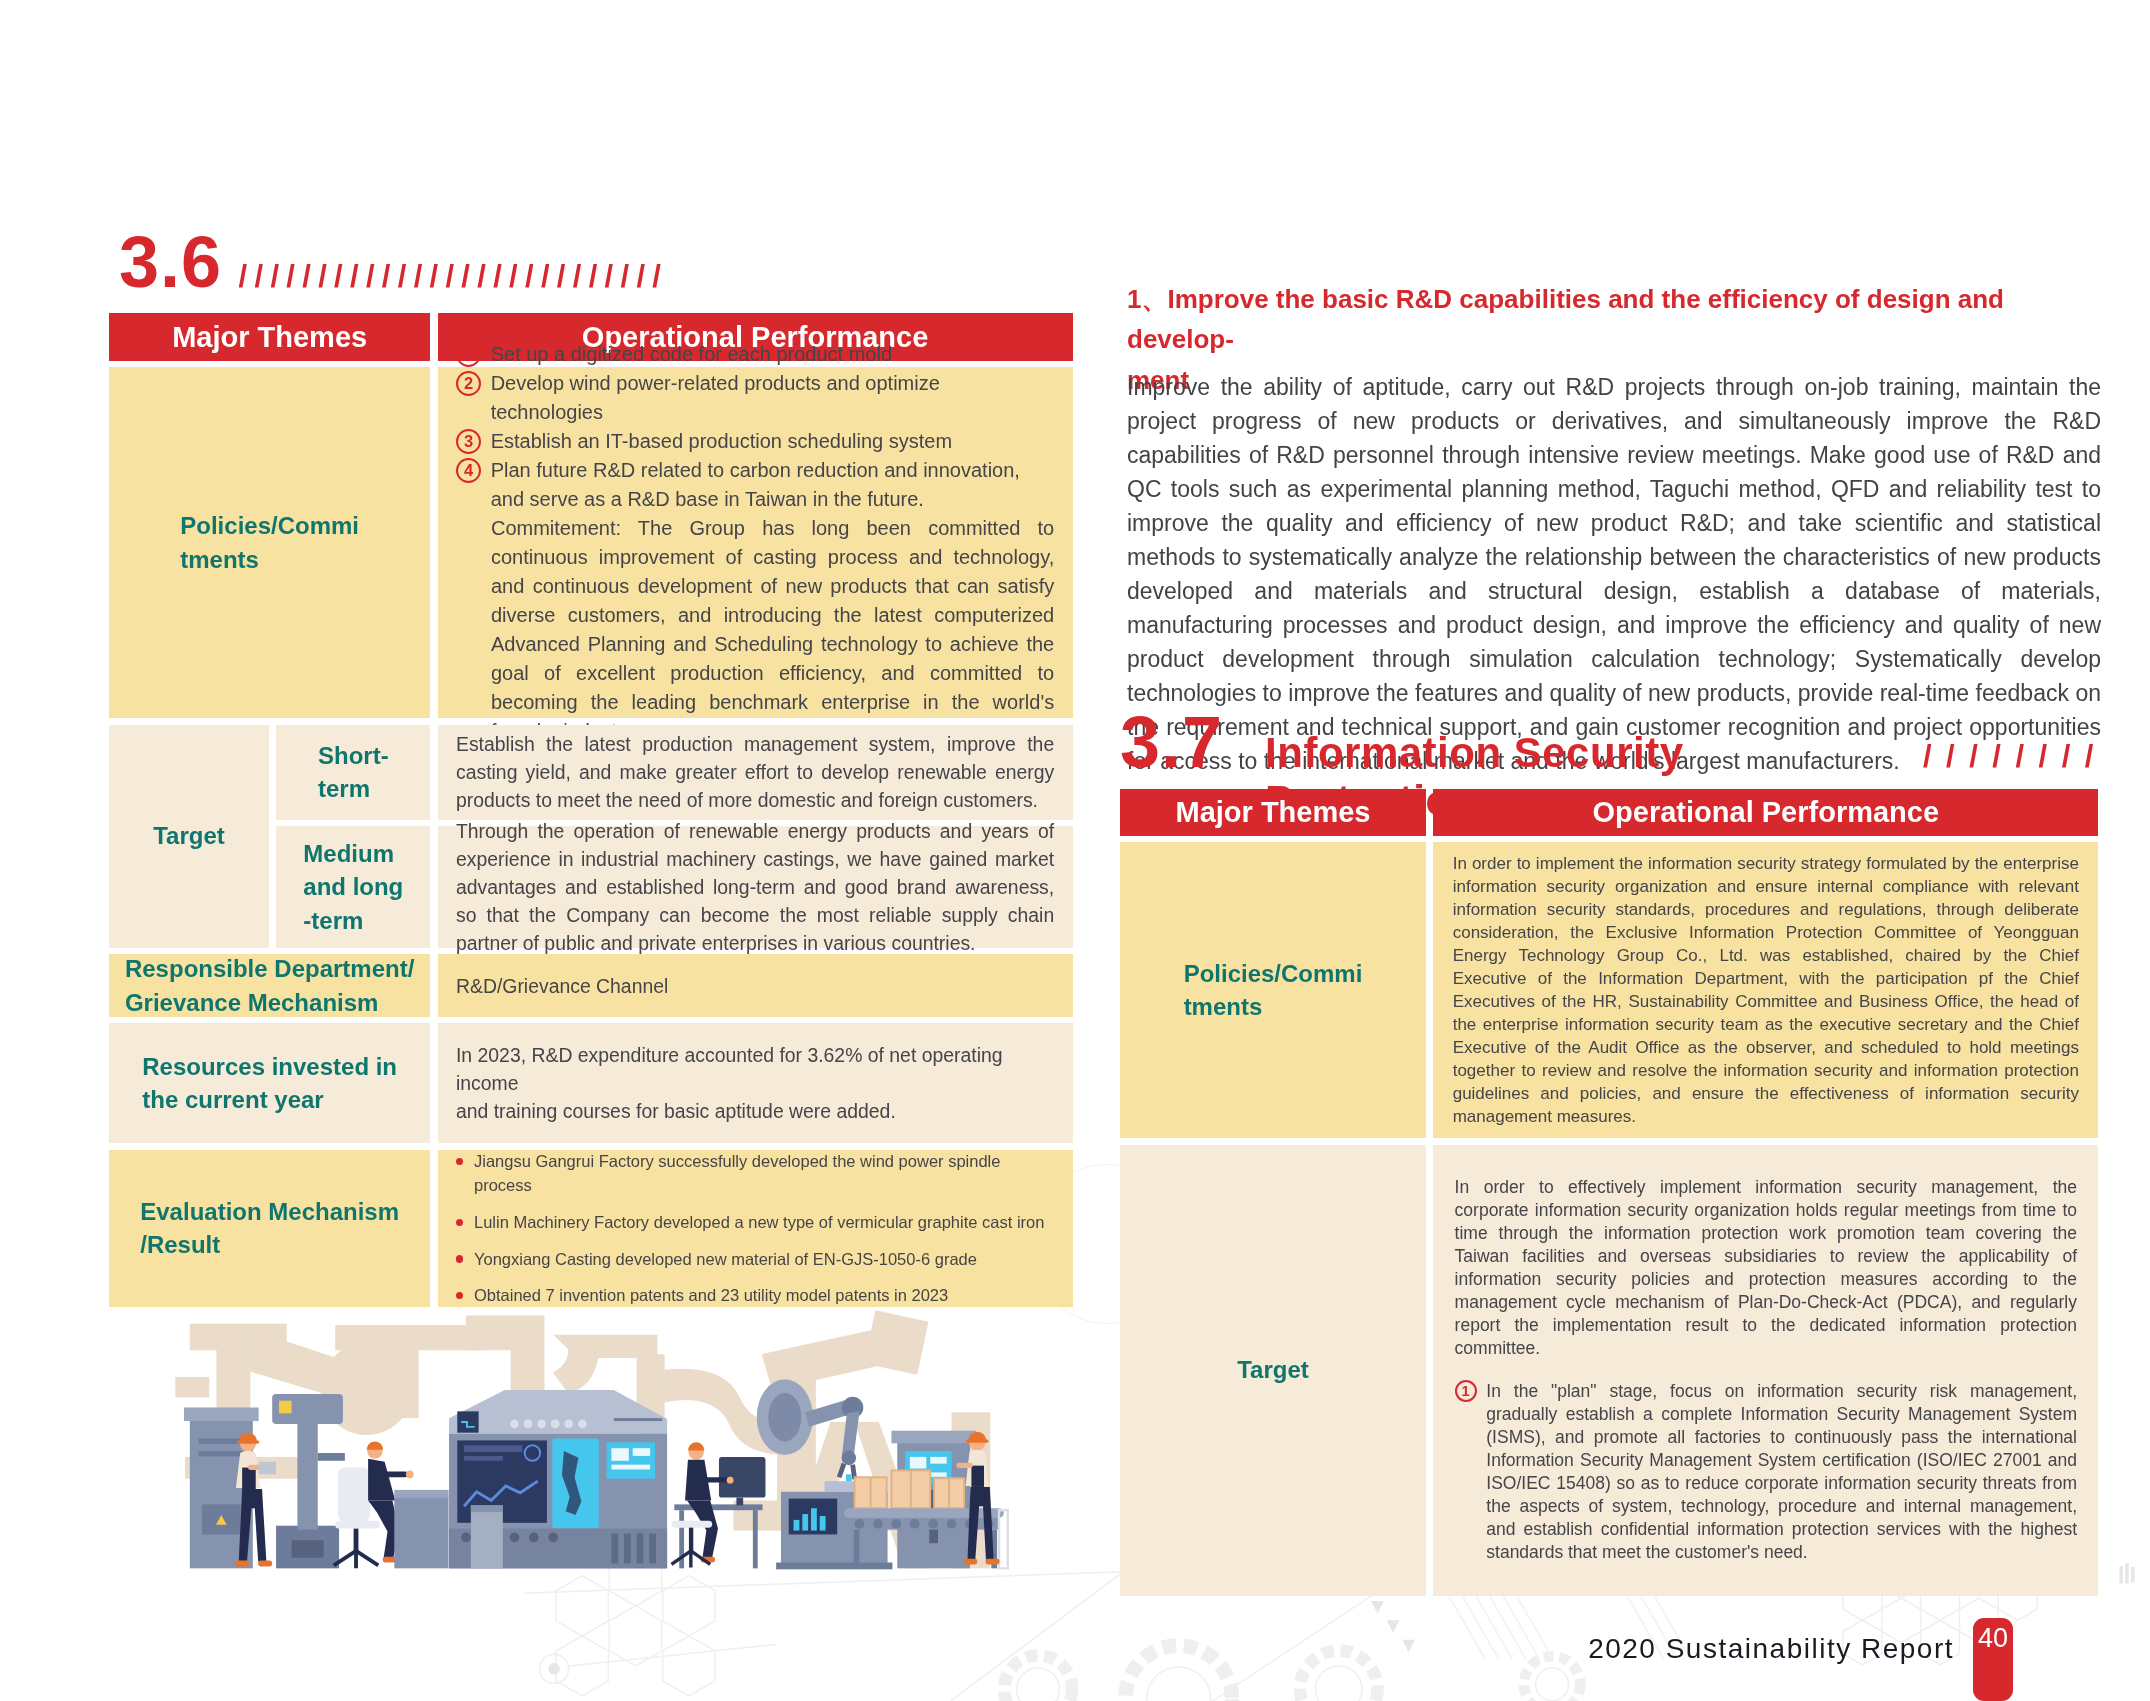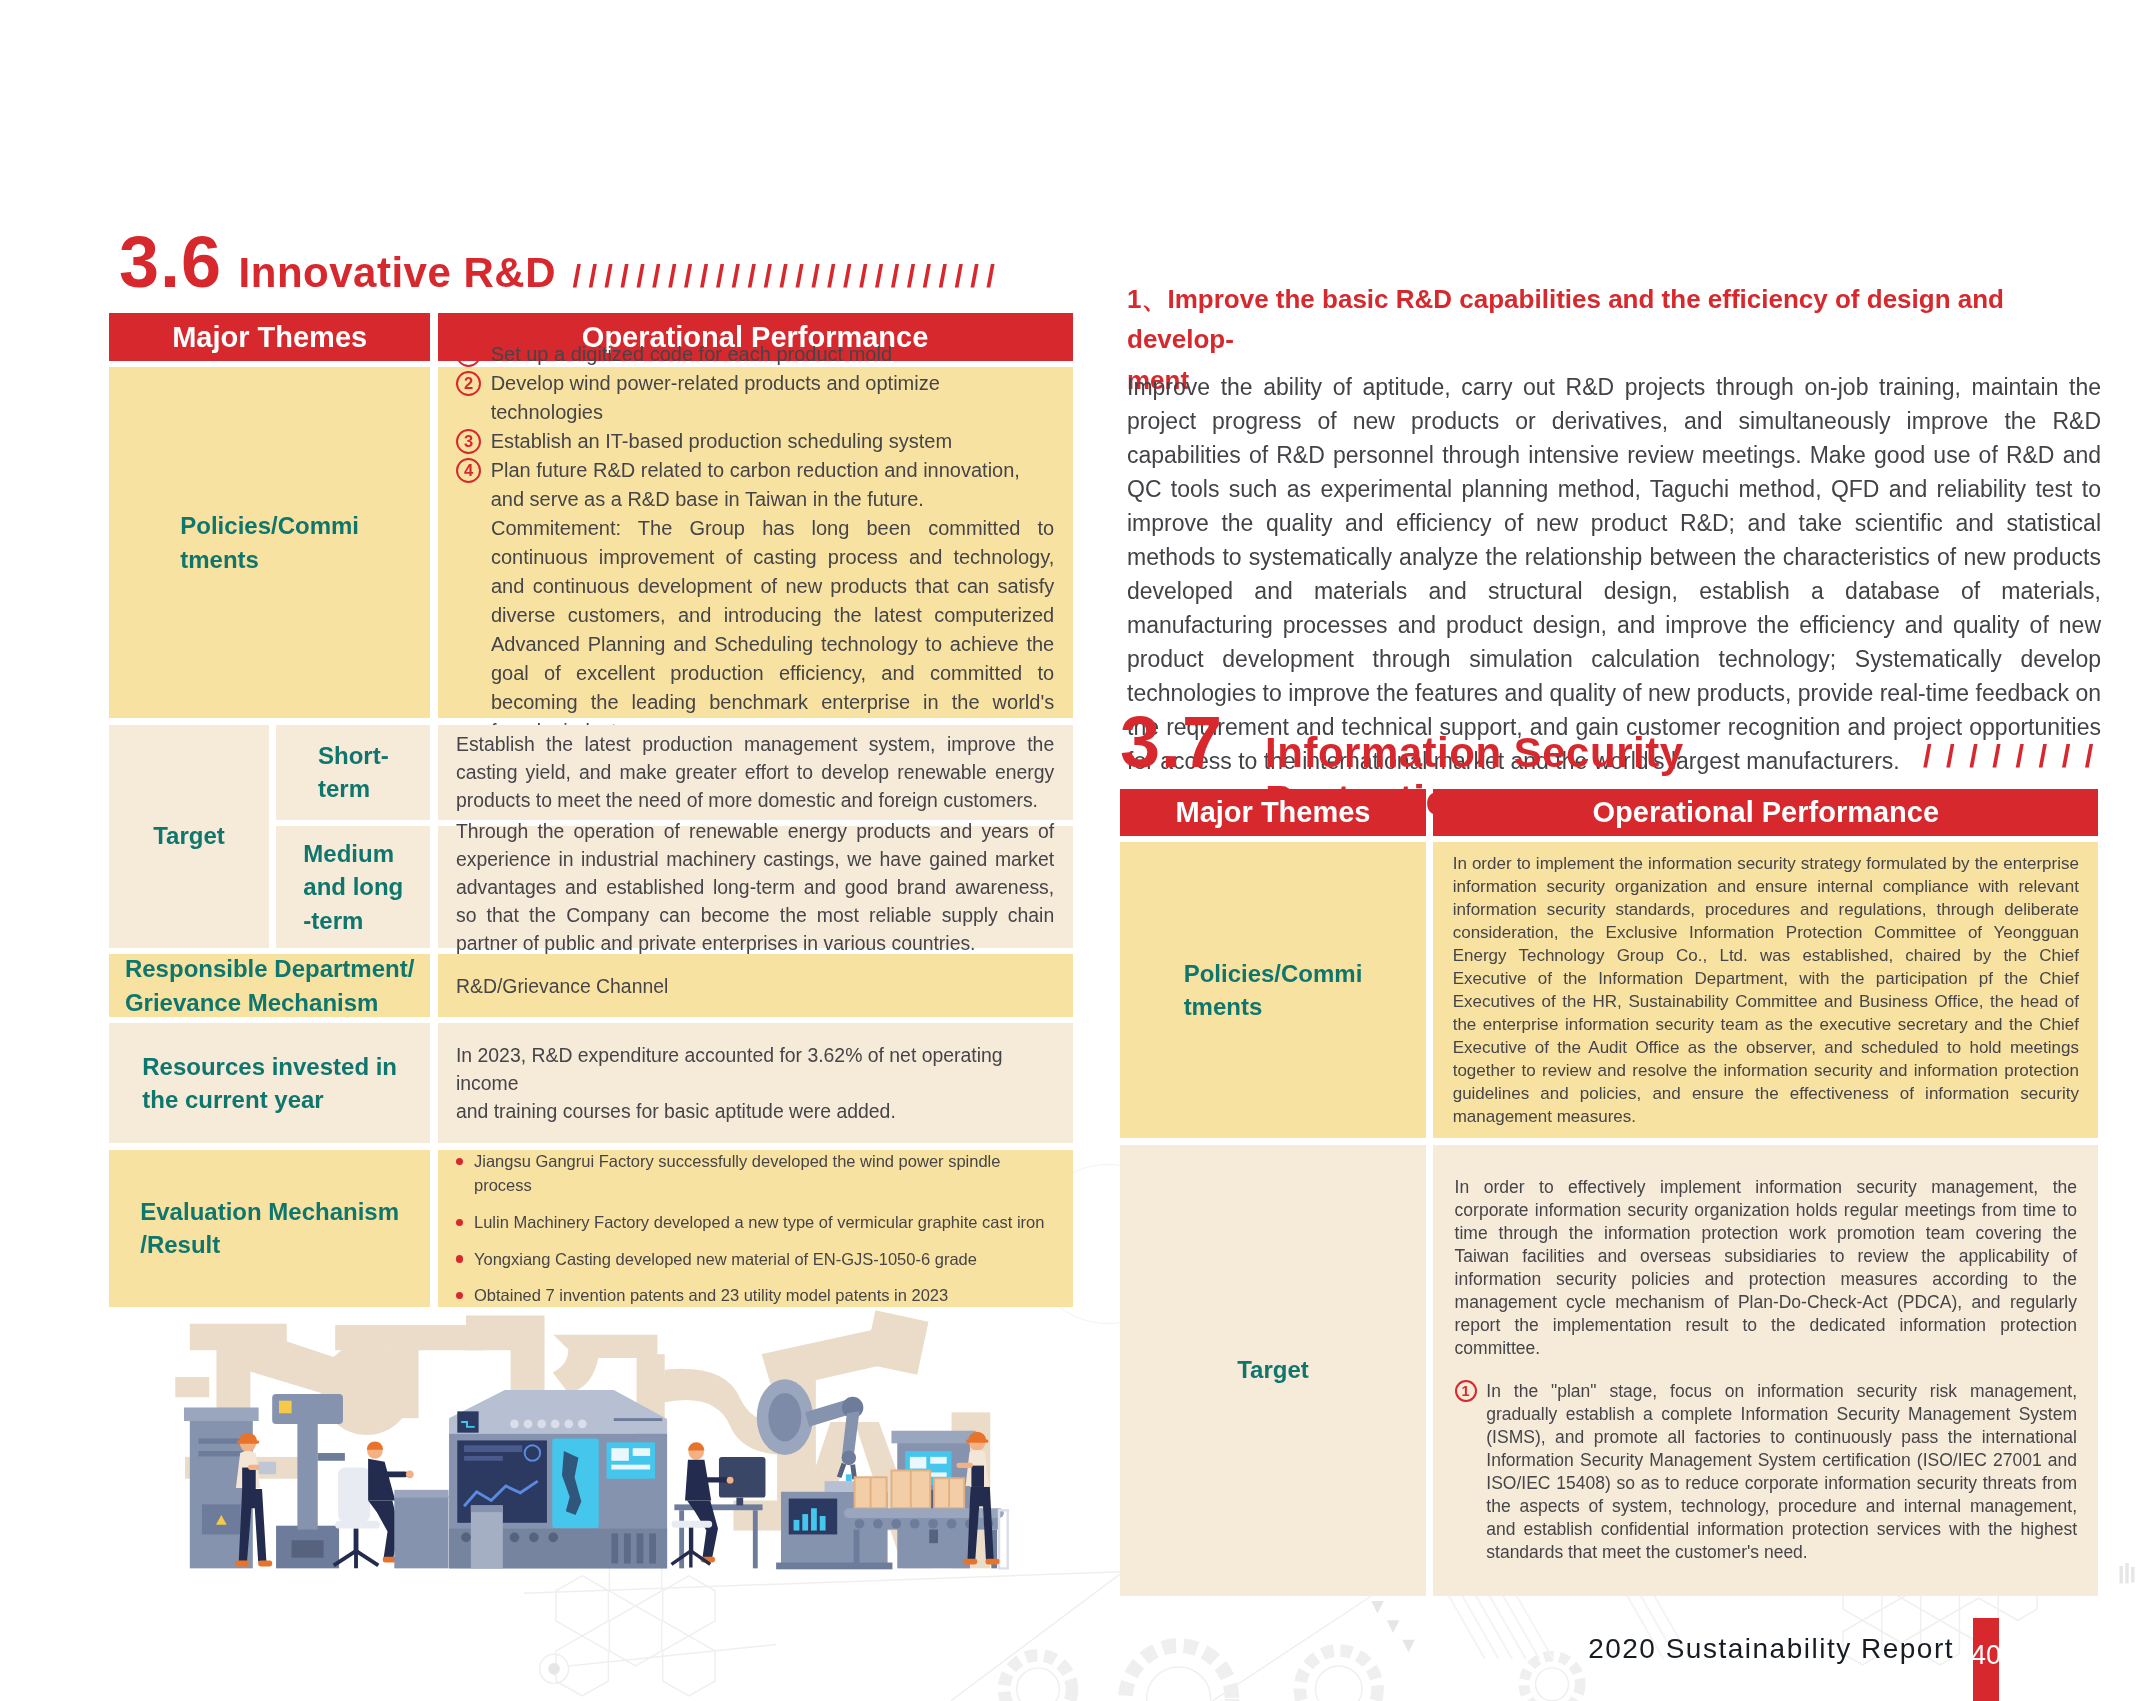--- a/index.html
+++ b/index.html
@@ -89,44 +89,44 @@
   #t37-target-cont   { font-size:17.5px; line-height:23px; padding:19.4px 21.3px; }
   #t37-target-cont .num-item { margin-top:20.4px; }
   #t37-target-cont .circle-num { width:22px; height:22px; font-size:14.5px; margin-top:0; }
 
   
   #footer-title {
     position:absolute; left:1552px; top:1633px; width:402px; text-align:right;
     font-size:28px; color:#171b22; letter-spacing:1.5px; z-index:3;
   }
   #page-box {
-    position:absolute; left:1973px; top:1618px; width:26px; height:83px;
+    position:absolute; left:1973px; top:1618px; width:40px; height:83px;
     background:#d7282d; color:#ffffff; font-size:27px;
-    display:flex; justify-content:center; align-items:flex-start; padding-top:22px;
+    display:flex; justify-content:center; align-items:flex-start; padding-top:5px;
     z-index:3;
+    border-radius:11px;
   }
 
   
   .faint-circle {
     position:absolute; left:1028px; top:1164px; width:160px; height:160px;
     border:1.5px solid #f3f3f3; border-radius:50%; z-index:0;
   }
   #illustration { position:absolute; left:175px; top:1297px; z-index:1; }
   #deco { position:absolute; left:524px; top:1562px; z-index:0; }
 </style>
 </head>
 <body>
 
 <div class="page">
 
   <div class="faint-circle"></div>
 
   <div class="sec-title" id="title36">
     <span class="sec-num">3.6</span>
-    <span class="sec-text">Innovative R&amp;D</span>
     <span class="slashes">///////////////////////////</span>
   </div>
 
   <div class="grid-table" id="table36">
     <div class="cell th span2">Major Themes</div>
     <div class="cell th" style="grid-column:3;">Operational Performance</div>
 
     <div class="cell bg-yellow label-cell preline span2" style="grid-row:2;">Policies/Commi
 tments</div>
     <div class="cell bg-yellow content-cell" style="grid-column:3; grid-row:2;">

